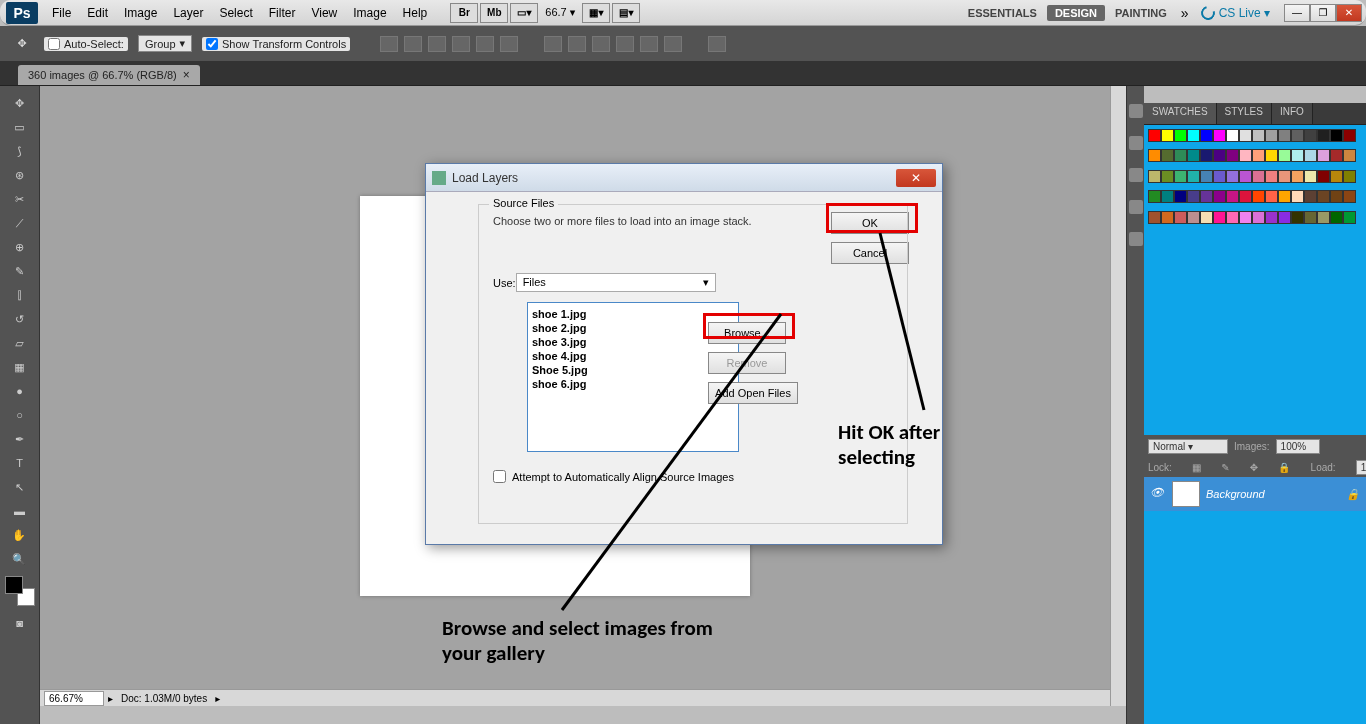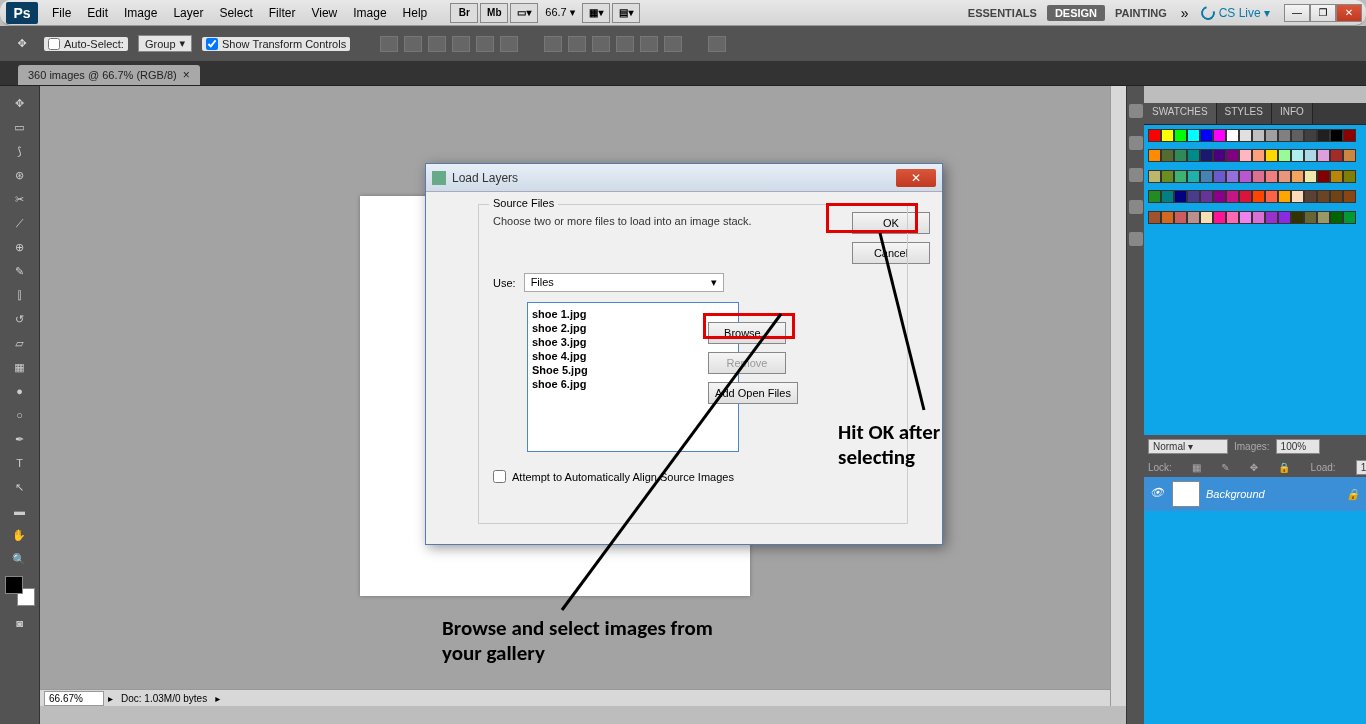--- a/index.html
+++ b/index.html
@@ -71,26 +71,26 @@
 
 
 .dialog { position: absolute; left: 425px; top: 163px; width: 518px; background: #f0f0f0; border: 1px solid #5a7aa8; box-shadow: 3px 3px 12px rgba(0,0,0,0.4); }
 .dlg-title { height: 28px; background: linear-gradient(#e8eff8, #cfdbe8); display: flex; align-items: center; padding: 0 6px; font-size: 12px; color: #333; border-bottom: 1px solid #aab; }
 .dlg-title-icon { width: 14px; height: 14px; background: #6a8; margin-right: 6px; }
 .dlg-x { margin-left: auto; width: 40px; height: 18px; background: linear-gradient(#d8563a,#c23820); color: #fff; display: flex; align-items: center; justify-content: center; border-radius: 2px; font-size: 12px; }
 .dlg-body { padding: 12px; position: relative; }
 .fieldset { border: 1px solid #ccc; padding: 10px 14px 20px; margin-bottom: 8px; position: relative; }
 .fieldset-label { position: absolute; top: -8px; left: 10px; background: #f0f0f0; padding: 0 4px; font-size: 11px; }
 .src-desc { font-size: 11px; color: #333; margin-bottom: 16px; }
-.use-row { display: flex; align-items: center; gap: 8px; margin-bottom: 10px; }
+.use-row { display: flex; align-items: center; margin-bottom: 10px; }
 .use-label { font-size: 11px; }
 .use-select { width: 200px; border: 1px solid #aaa; background: #fff; font-size: 11px; padding: 2px 6px; display: flex; justify-content: space-between; }
 .file-list { width: 212px; height: 150px; border: 1px solid #4a88c8; background: #fff; padding: 4px; font-size: 11px; margin-left: 34px; }
 .file-item { padding: 1px 0; font-weight: bold; }
-.dlg-right-btns { position: absolute; right: 12px; top: 20px; display: flex; flex-direction: column; gap: 8px; }
+.dlg-right-btns { position: absolute; right: 33px; top: 20px; display: flex; flex-direction: column; gap: 8px; }
 .dlg-btn { width: 78px; height: 22px; border: 1px solid #888; background: linear-gradient(#f5f5f5,#e0e0e0); font-size: 11px; display: flex; align-items: center; justify-content: center; }
 .dlg-side-btns { position: absolute; left: 282px; top: 130px; display: flex; flex-direction: column; gap: 8px; }
 .dlg-btn-disabled { color: #999; }
 .chk-row { display: flex; align-items: center; gap: 6px; font-size: 11px; margin-top: 8px; }
 .red-box { border: 3px solid #e30000; position: absolute; pointer-events: none; }
 
 
 .annot { position: absolute; font-family: Calibri, sans-serif; font-size: 21px; font-weight: bold; color: #000; line-height: 1.2; }
 
 

